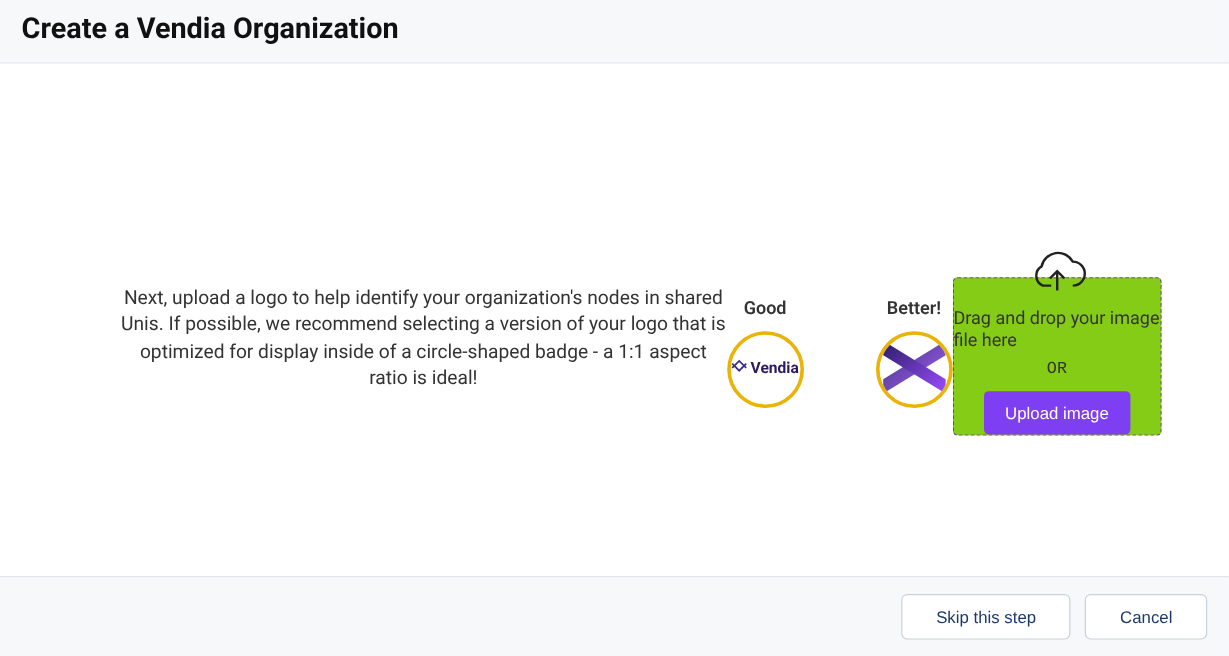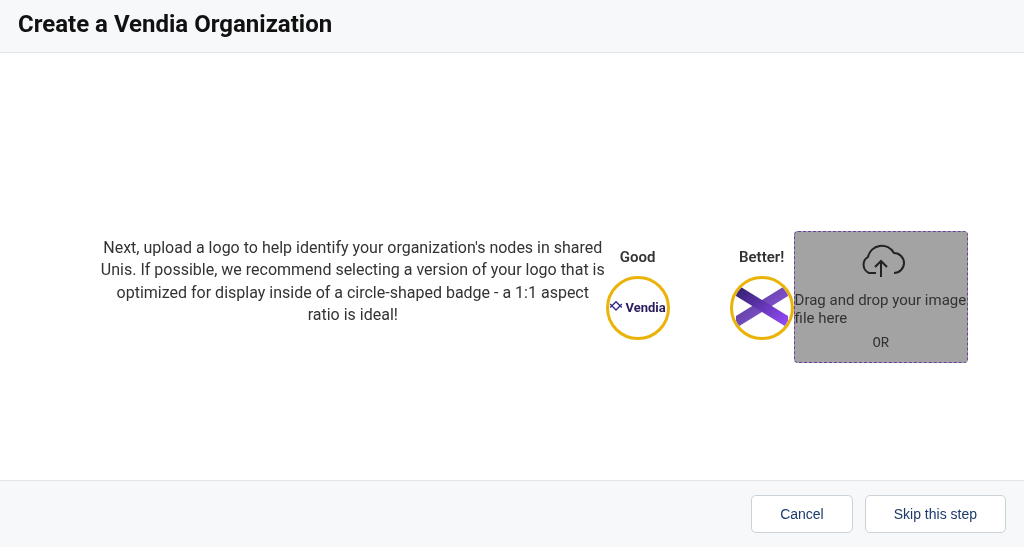--- a/index.html
+++ b/index.html
@@ -81,25 +81,25 @@
   .badge-better svg {
     width: 64px;
     height: 64px;
   }
   .dropzone {
     margin-top: 30px;
     width: 540px;
     height: 132px;
     border: 1.5px dashed #6b3fa0;
     border-radius: 4px;
-    background: #a3a3a3;
+    background: #84cc16;
     display: flex;
     flex-direction: column;
     align-items: center;
-    justify-content: center;
+    justify-content: flex-end;
     cursor: pointer;
   }
   .dropzone .cloud-icon {
     color: #333;
   }
   .dropzone .drop-text {
     margin-top: 6px;
     font-size: 15px;
     color: #333;
   }
@@ -189,22 +189,23 @@
     <div class="dropzone">
       <span class="cloud-icon">
         <svg width="50" height="38" viewBox="0 0 50 38" fill="none" stroke="#222" stroke-width="2">
           <path d="M38 30 A10 10 0 0 0 38 10 A14 14 0 0 0 12 14 A9 9 0 0 0 13 30 H20"></path>
           <path d="M25 34 V18"></path>
           <path d="M19 24 L25 18 L31 24"></path>
         </svg>
       </span>
       <div class="drop-text">Drag and drop your image file here</div>
       <div class="or-text">OR</div>
+      <button class="upload-btn">Upload image</button>
     </div>
 
   </div>
 
   <div class="footer">
+    <button>Skip this step</button>
     <button>Cancel</button>
-    <button>Skip this step</button>
   </div>
 
 </div>
 
 </body></html>

